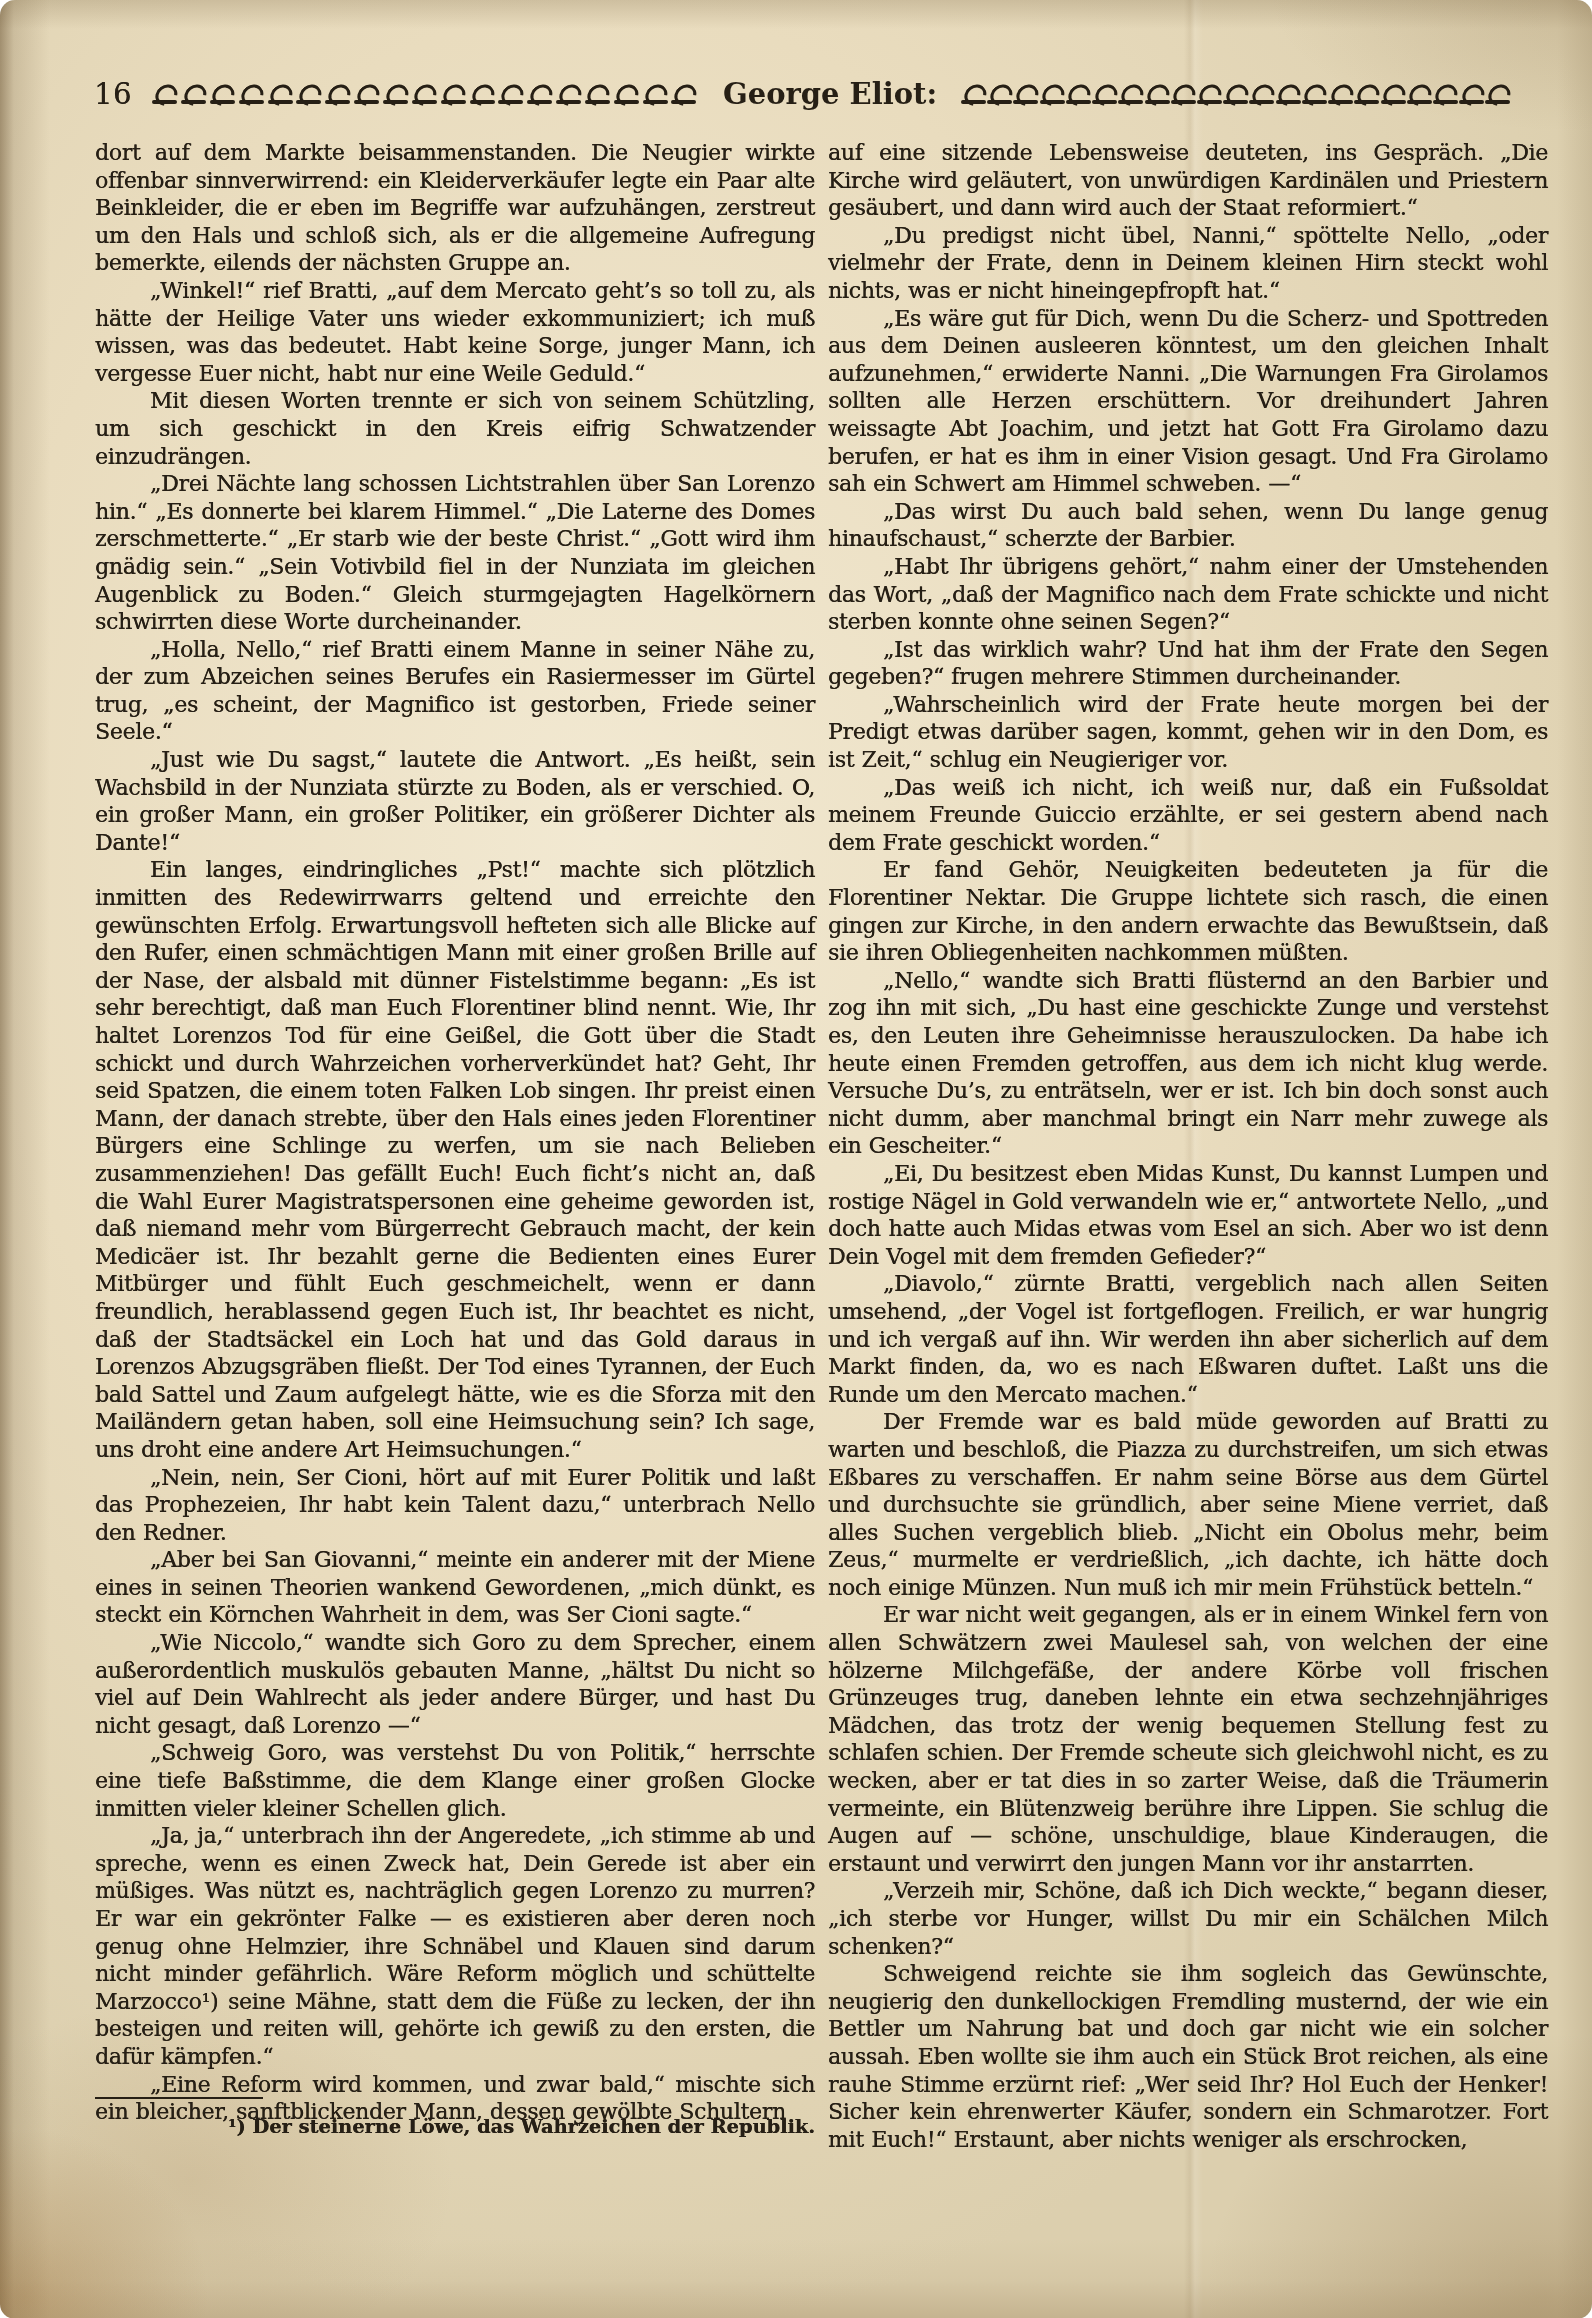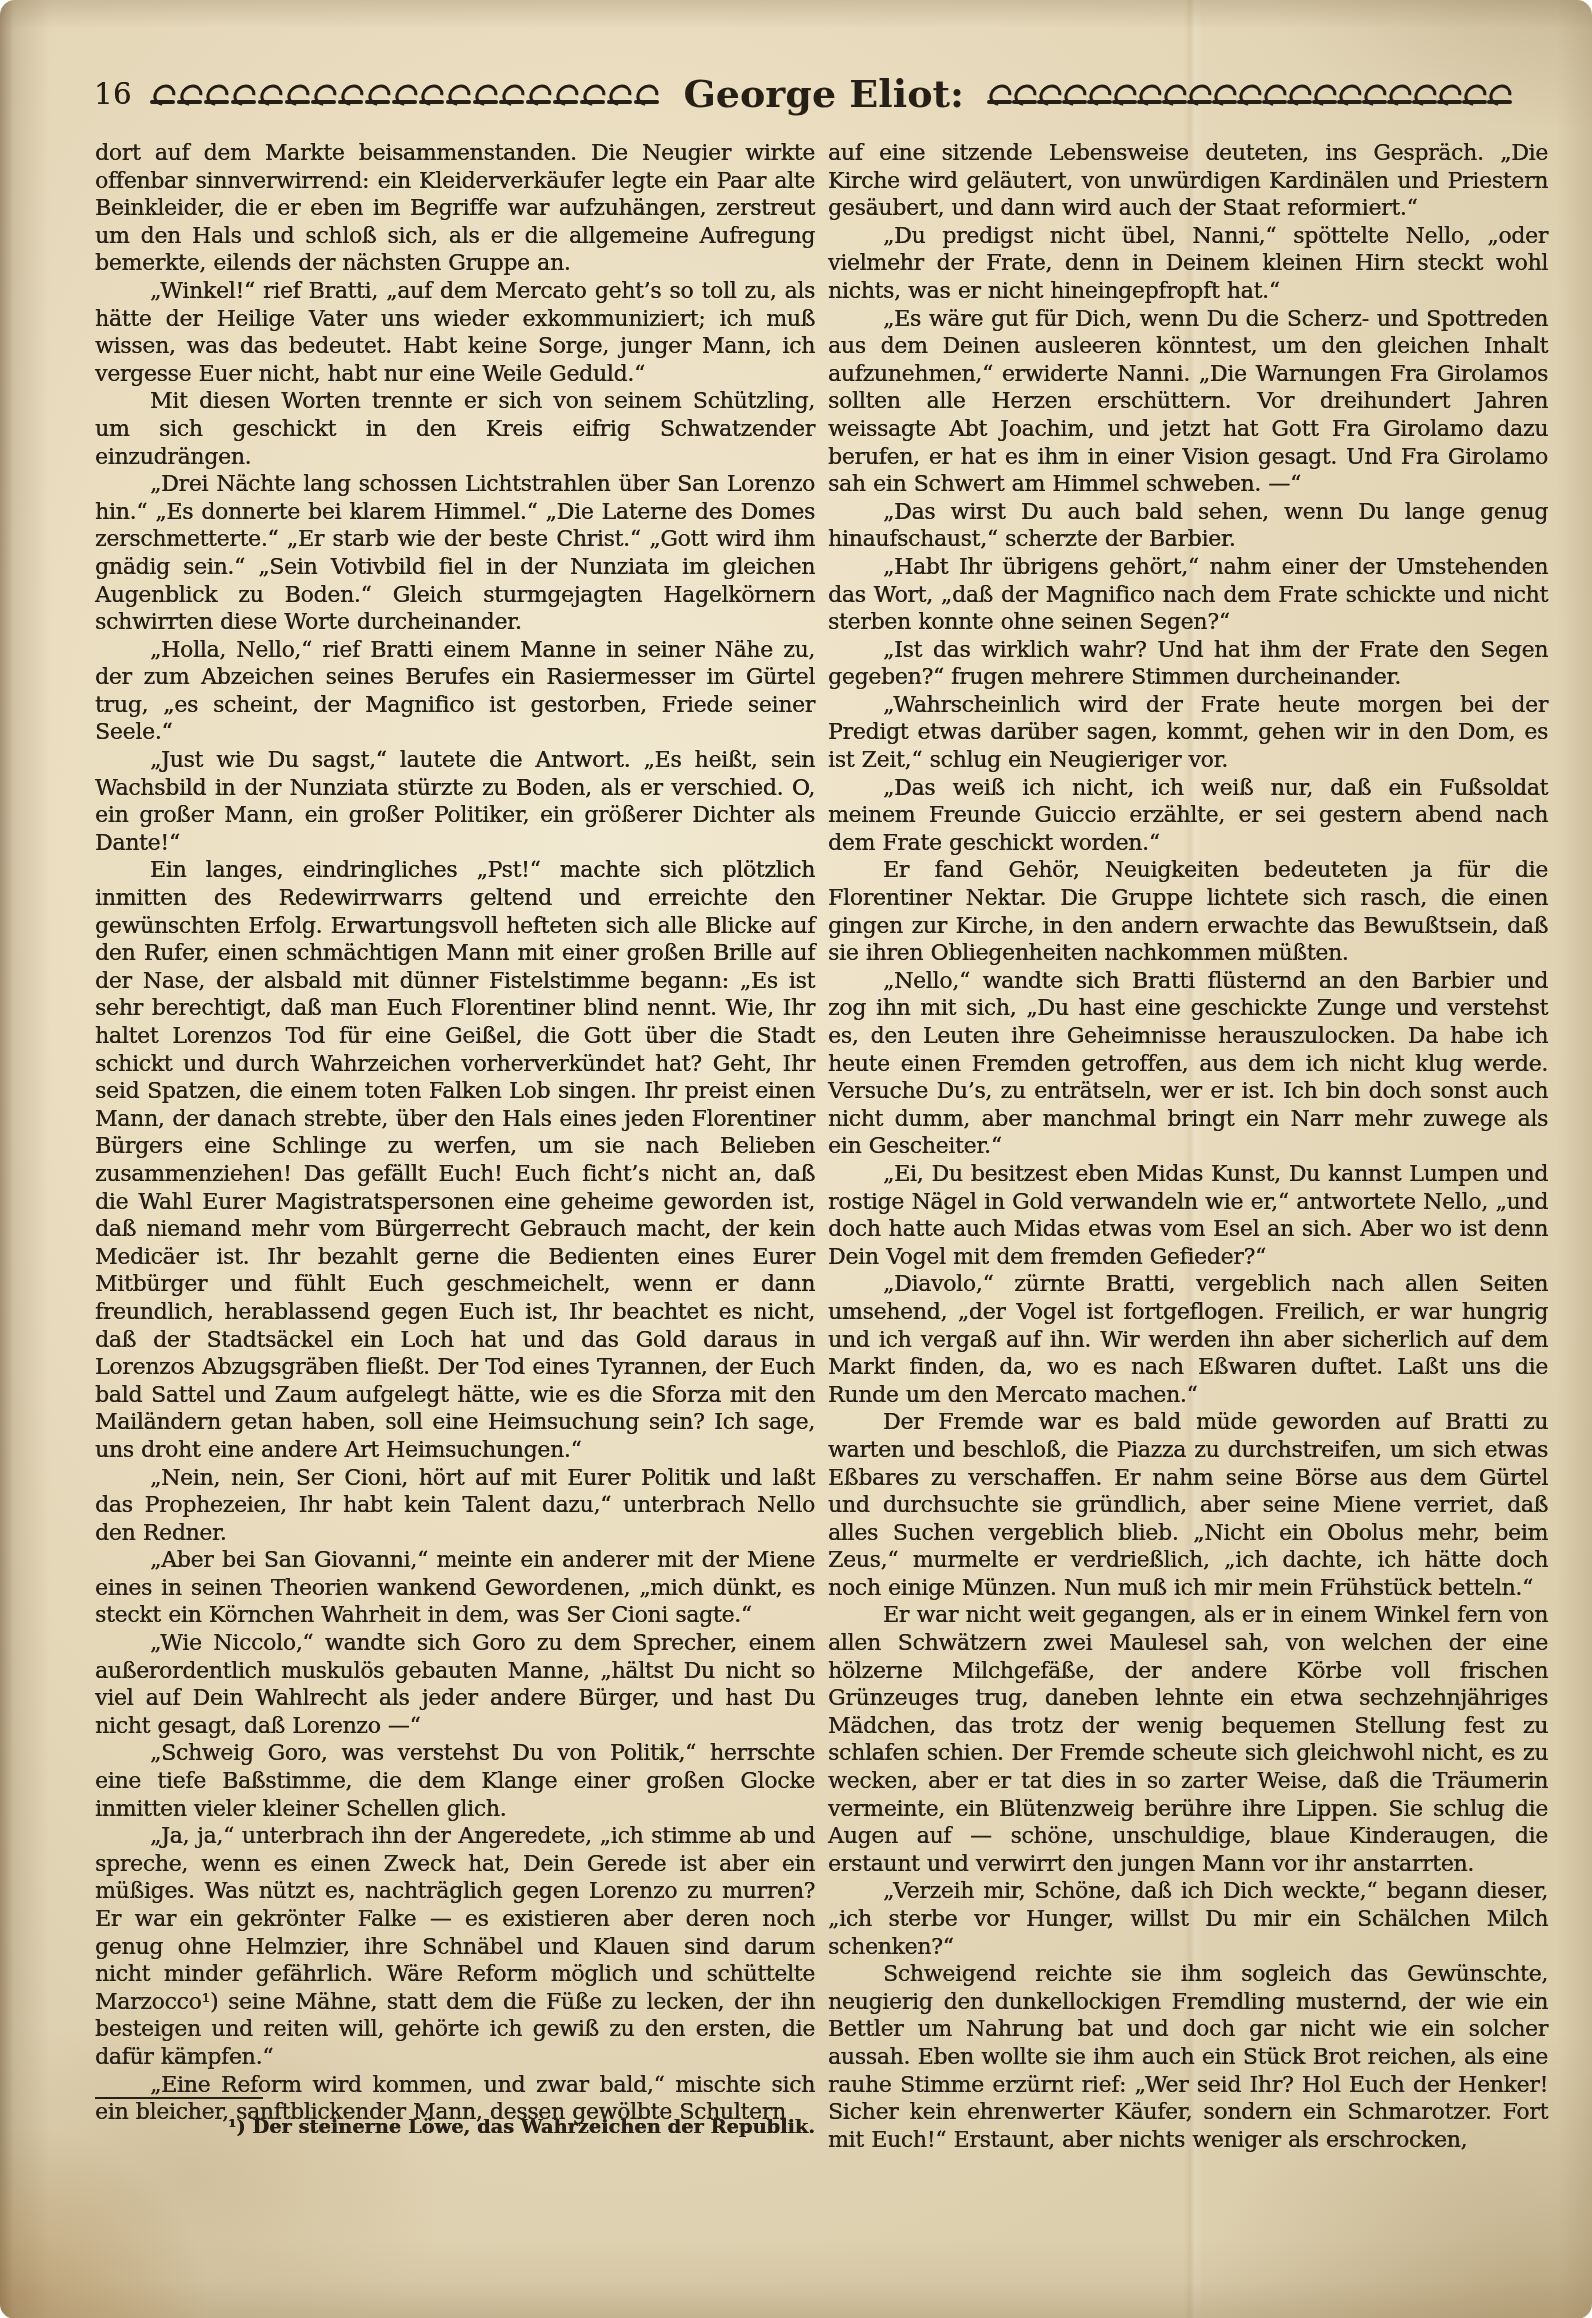--- a/index.html
+++ b/index.html
@@ -51,21 +51,21 @@
   .orn::before{
     content:"";position:absolute;left:2.5px;top:0;width:17px;height:14.4px;
     border:3.1px solid var(--ink);border-radius:50%;
     border-bottom-color:transparent;transform:rotate(-38deg);
   }
   .orn::after{
     content:"";position:absolute;left:0;bottom:0;width:25px;height:3.1px;
     background:var(--ink);border-radius:1.9px;
   }
   .header-title{
-    flex:0 0 auto;font-size:38px;line-height:1;font-weight:bold;
+    flex:0 0 auto;font-size:29px;line-height:1;font-weight:bold;
     margin:0 6.3px;white-space:nowrap;
   }
 
   
   .col{
     position:absolute;top:139px;width:720px;
     font-size:22px;line-height:27.6px;text-align:justify;
     letter-spacing:-0.3px;word-spacing:0.6px;
     text-shadow:0.3px 0 0 currentColor;
     hyphens:auto;overflow-wrap:break-word;

